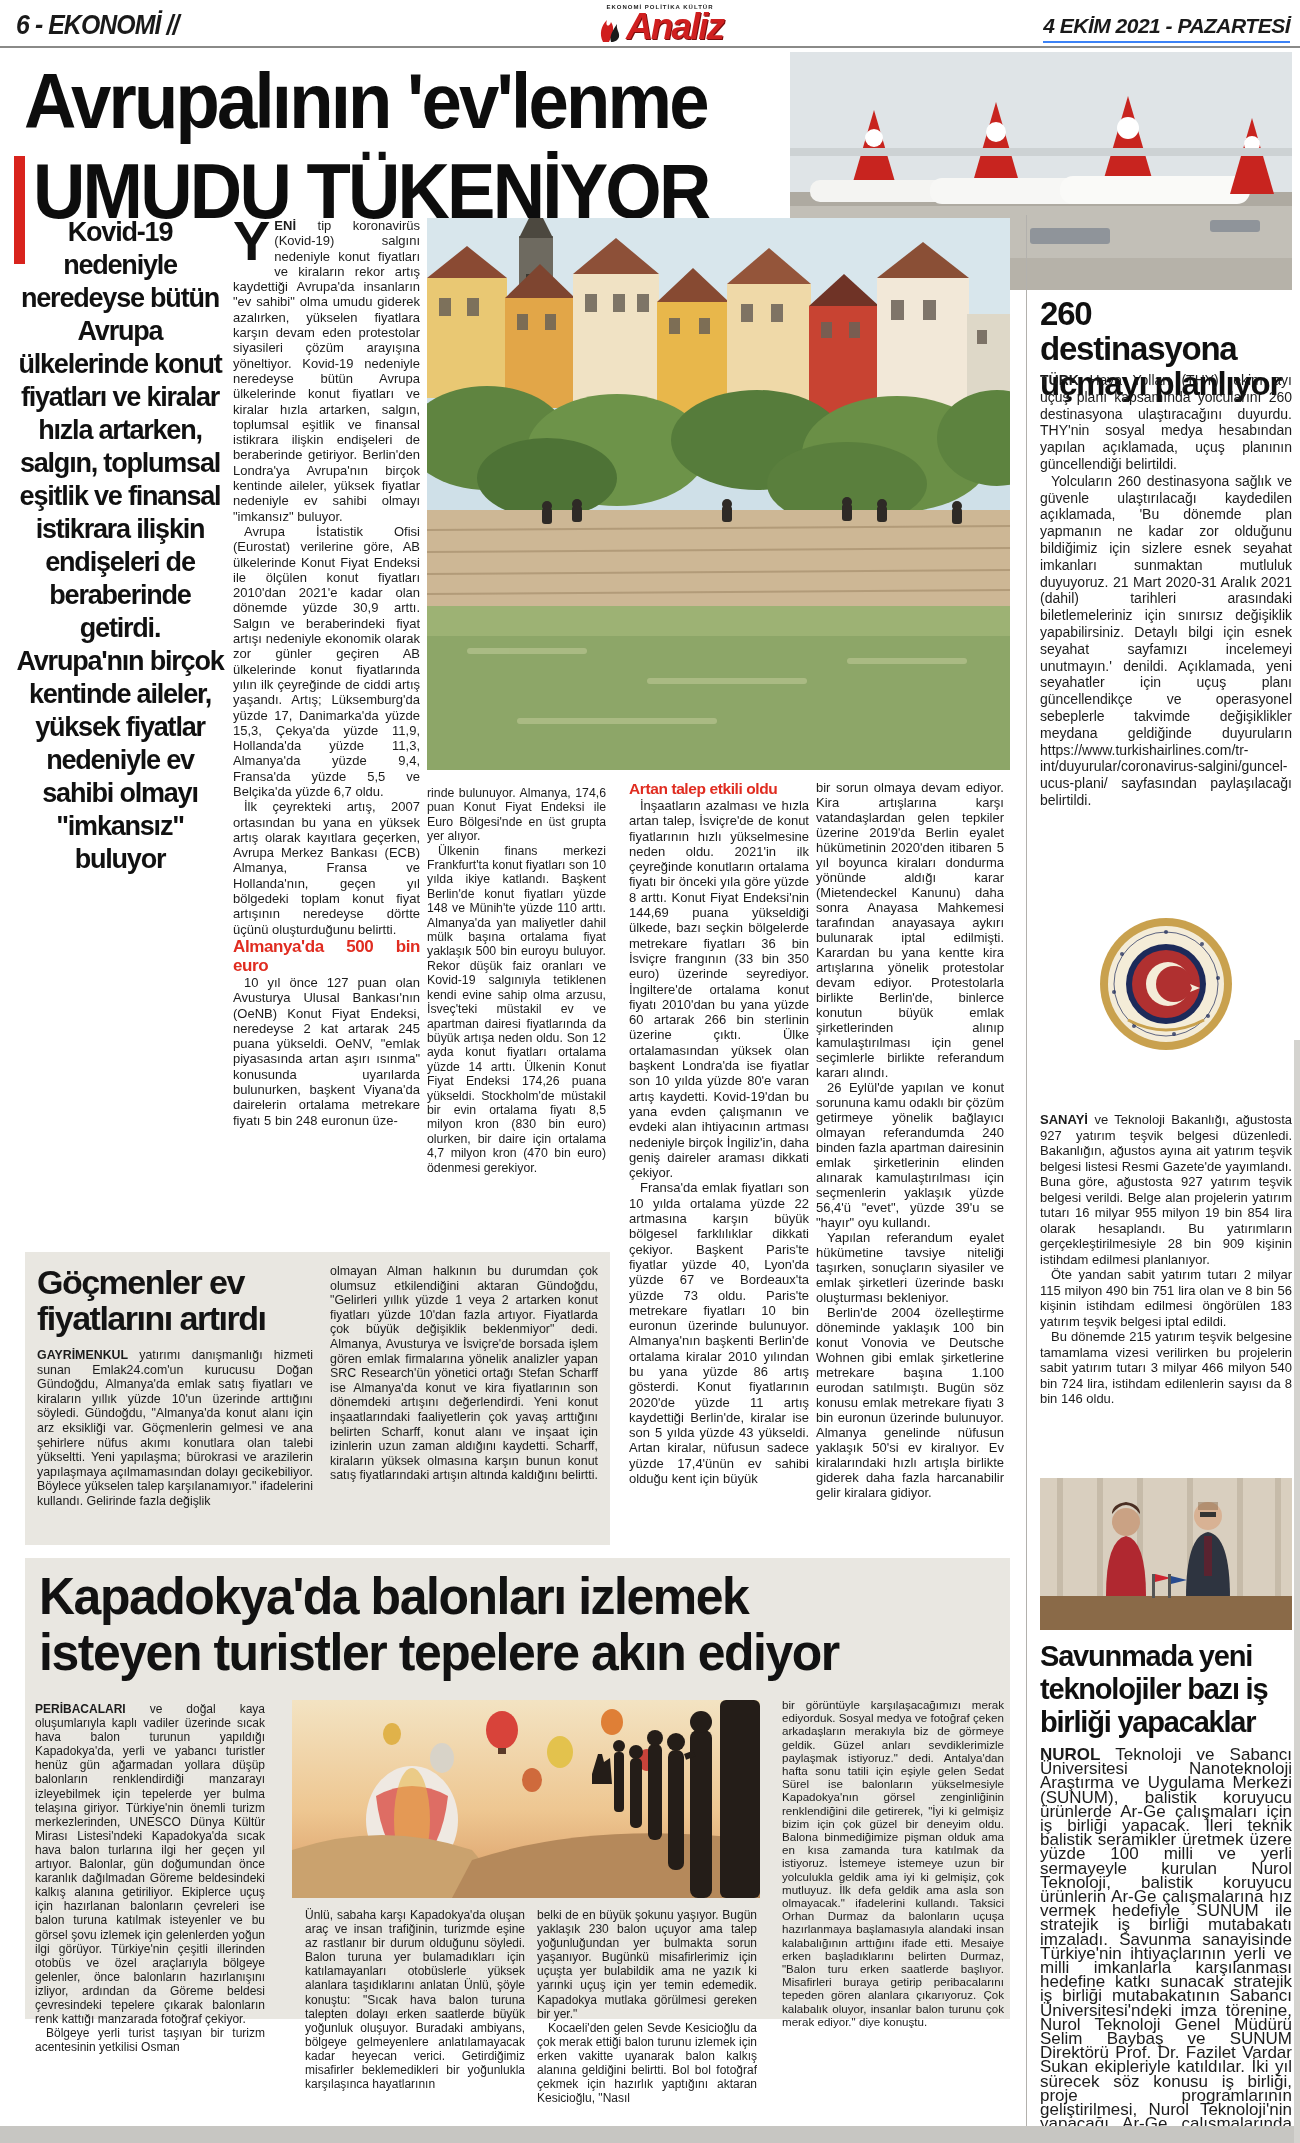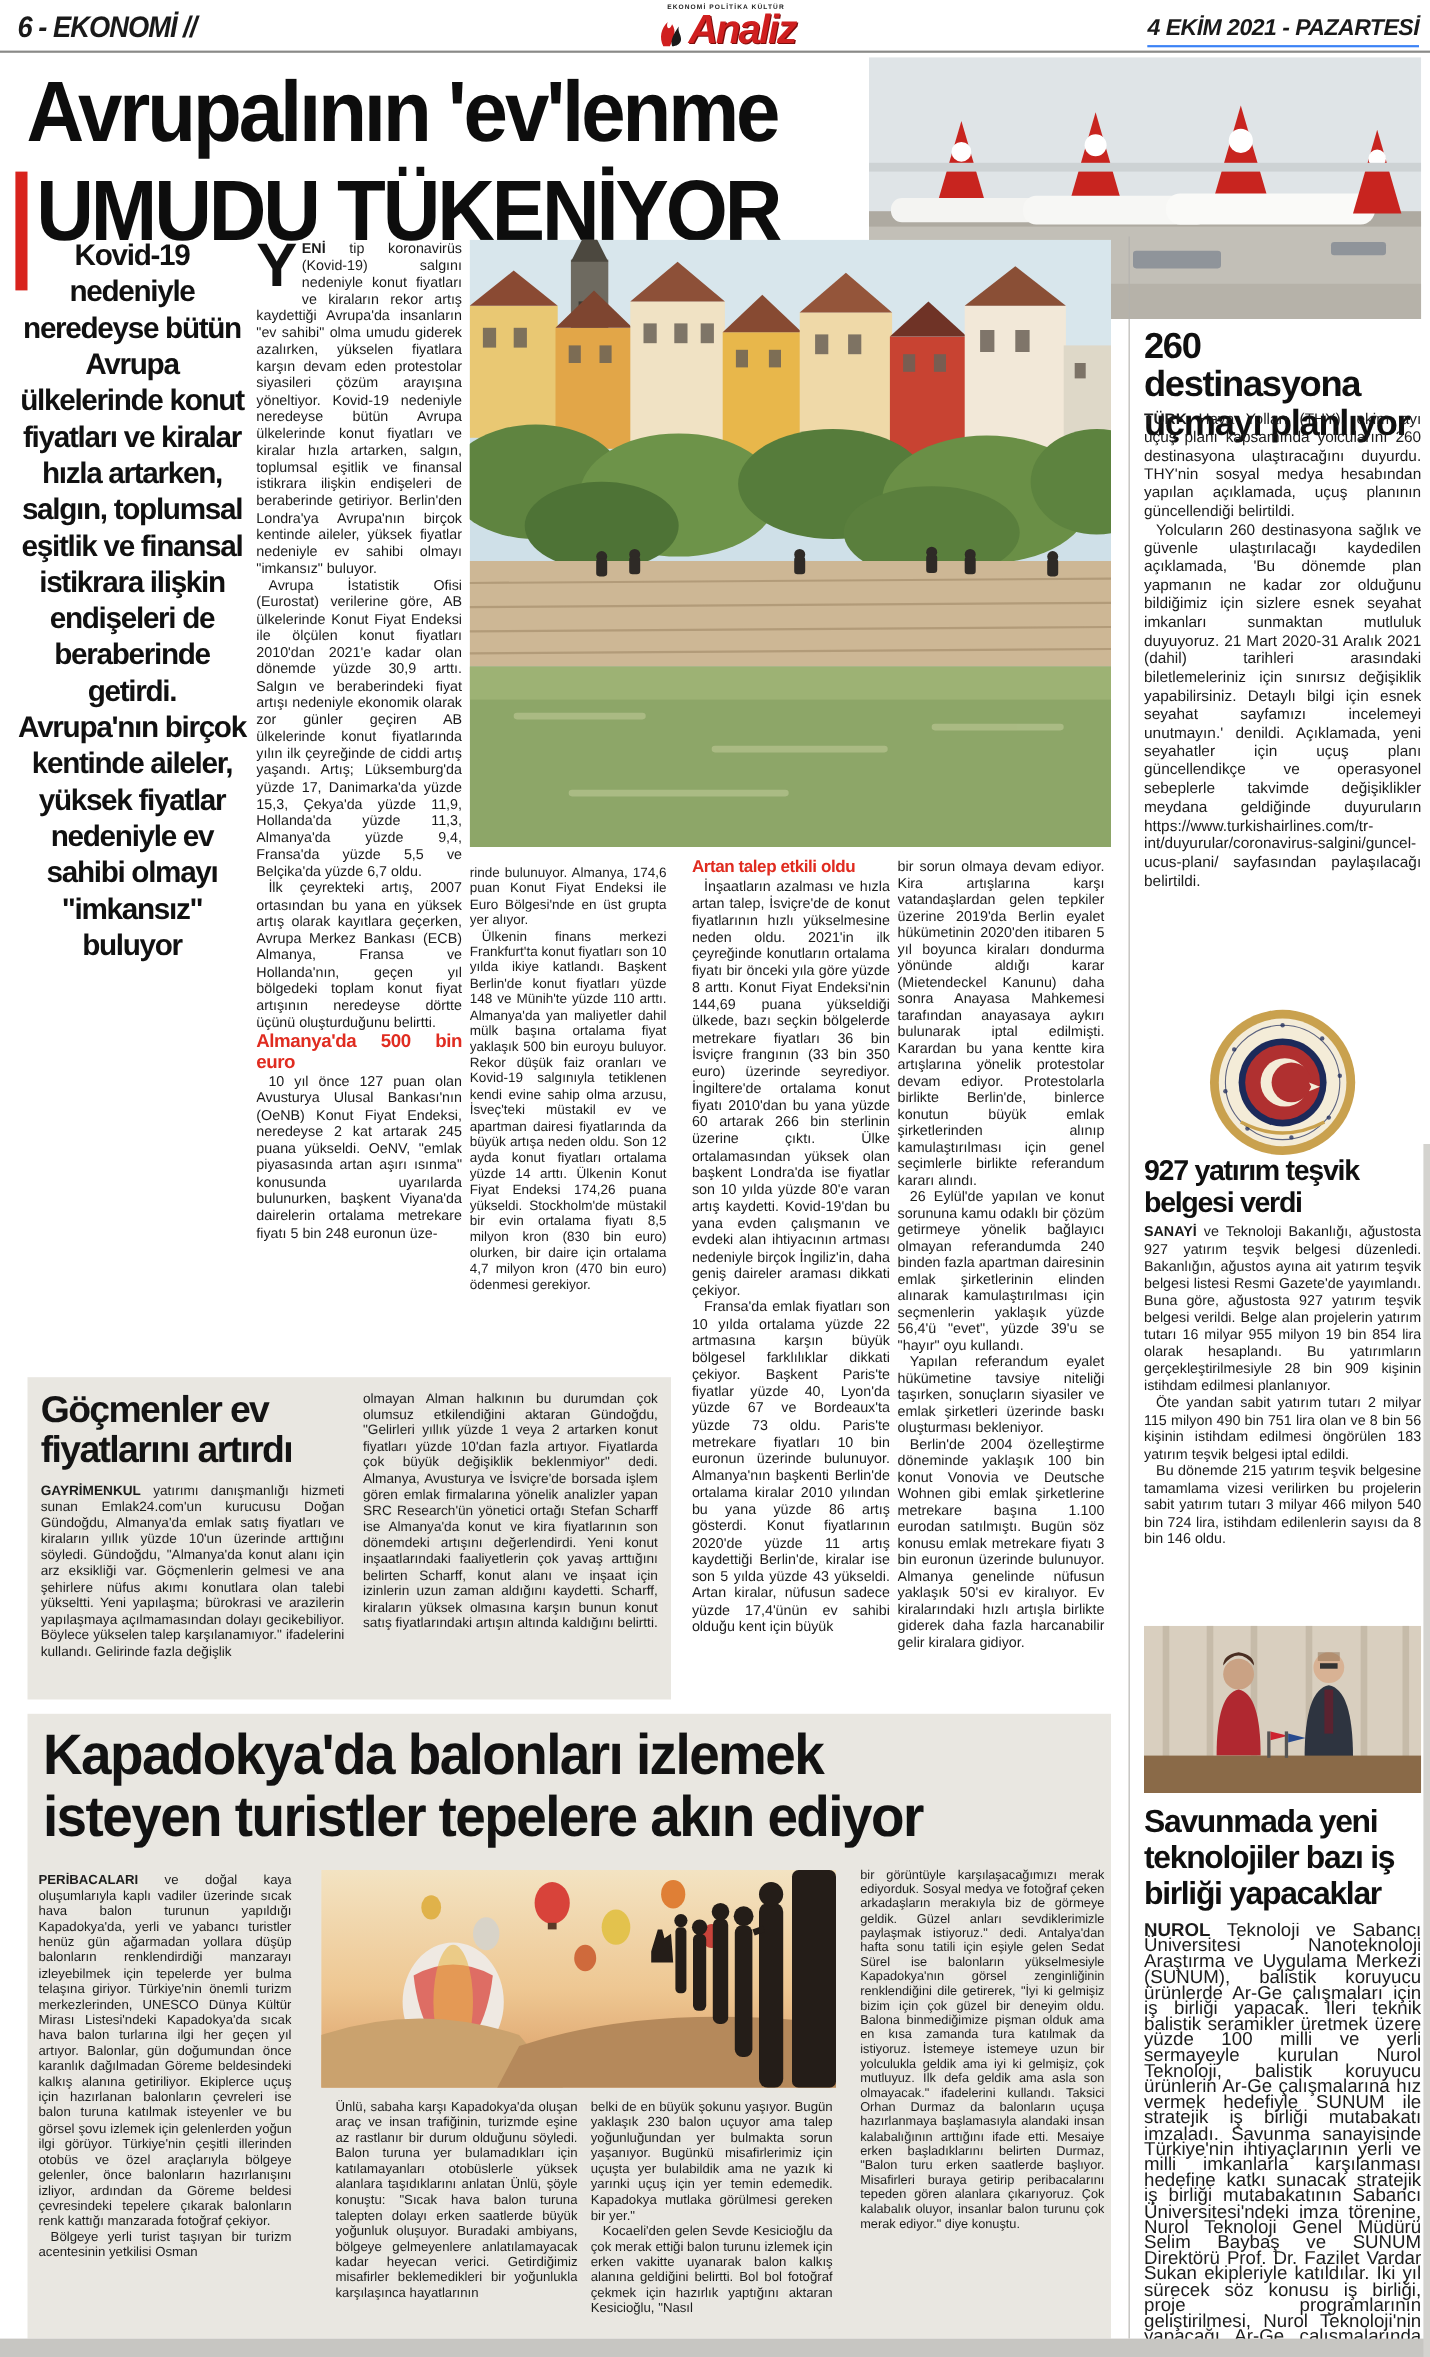--- a/index.html
+++ b/index.html
@@ -233,21 +233,21 @@
       <div>fiyatlarını artırdı</div>
     </div>
     <div class="abs bt mig-col" style="left:12px;top:96px;width:276px;height:186px;">
       <p><b class="lead">GAYRİMENKUL</b> <span>yatırımı danışmanlığı hizmeti sunan Emlak24.com'un kurucusu Doğan Gündoğdu, Almanya'da emlak satış fiyatları ve kiraların yıllık yüzde 10'un üzerinde arttığını söyledi. Gündoğdu, "Almanya'da konut alanı için arz eksikliği var. Göçmenlerin gelmesi ve ana şehirlere nüfus akımı konutlara olan talebi yükseltti. Yeni yapılaşma; bürokrasi ve arazilerin yapılaşmaya açılmamasından dolayı gecikebiliyor. Böylece yükselen talep karşılanamıyor." ifadelerini kullandı. Gelirinde fazla değişlik</span></p>
     </div>
     <div class="abs bt mig-col" style="left:305px;top:12px;width:268px;height:270px;">
       <p>olmayan Alman halkının bu durumdan çok olumsuz etkilendiğini aktaran Gündoğdu, "Gelirleri yıllık yüzde 1 veya 2 artarken konut fiyatları yüzde 10'dan fazla artıyor. Fiyatlarda çok büyük değişiklik beklenmiyor" dedi. Almanya, Avusturya ve İsviçre'de borsada işlem gören emlak firmalarına yönelik analizler yapan SRC Research'ün yönetici ortağı Stefan Scharff ise Almanya'da konut ve kira fiyatlarının son dönemdeki artışını değerlendirdi. Yeni konut inşaatlarındaki faaliyetlerin çok yavaş arttığını belirten Scharff, konut alanı ve inşaat için izinlerin uzun zaman aldığını kaydetti. Scharff, kiraların yüksek olmasına karşın bunun konut satış fiyatlarındaki artışın altında kaldığını belirtti.</p>
     </div>
   </div>
 
-  <div class="abs gbox" style="left:25px;top:1558px;width:985px;height:568px;">
+  <div class="abs gbox" style="left:25px;top:1558px;width:985px;height:461px;">
     <div class="abs cap-head" style="left:14px;top:10px;">Kapadokya'da balonları izlemek</div>
     <div class="abs cap-head" style="left:14px;top:66px;">isteyen turistler tepelere akın ediyor</div>
 
     <div class="abs bt kcol" style="left:10px;top:144px;width:230px;height:416px;">
       <p><b class="lead">PERİBACALARI</b> <span>ve doğal kaya oluşumlarıyla kaplı vadiler üzerinde sıcak hava balon turunun yapıldığı Kapadokya'da, yerli ve yabancı turistler henüz gün ağarmadan yollara düşüp balonların renklendirdiği manzarayı izleyebilmek için tepelerde yer bulma telaşına giriyor. Türkiye'nin önemli turizm merkezlerinden, UNESCO Dünya Kültür Mirası Listesi'ndeki Kapadokya'da sıcak hava balon turlarına ilgi her geçen yıl artıyor. Balonlar, gün doğumundan önce karanlık dağılmadan Göreme beldesindeki kalkış alanına getiriliyor. Ekiplerce uçuş için hazırlanan balonların çevreleri ise balon turuna katılmak isteyenler ve bu görsel şovu izlemek için gelenlerden yoğun ilgi görüyor. Türkiye'nin çeşitli illerinden otobüs ve özel araçlarıyla bölgeye gelenler, önce balonların hazırlanışını izliyor, ardından da Göreme beldesi çevresindeki tepelere çıkarak balonların renk kattığı manzarada fotoğraf çekiyor.</span></p>
       <p class="ind">Bölgeye yerli turist taşıyan bir turizm acentesinin yetkilisi Osman</p>
     </div>
 
     <div class="abs" style="left:267px;top:142px;width:468px;height:198px;">
       <svg width="468" height="198" viewBox="0 0 468 198">
@@ -335,21 +335,20 @@
       <circle cx="68" cy="68" r="34" fill="#b03030"></circle>
       <circle cx="70" cy="68" r="22" fill="#f4ecd8"></circle>
       <circle cx="76" cy="68" r="18" fill="#b03030"></circle>
       <path d="M92 68 l10 4 -10 4 2 -4 Z" fill="#f4ecd8"></path>
       <g stroke="#c9a14e" stroke-width="3" fill="none">
         <path d="M30 104 Q68 124 106 104"></path>
       </g>
     </svg>
   </div>
 
-  <div class="abs rail-hl" style="top:1050px;font-size:26px;line-height:29px;">927 yatırım teşvik belgesi verdi</div>
   <div class="abs bt rail-bt inc-b" style="top:1112px;height:358px;">
     <p><b class="lead">SANAYİ</b> <span>ve Teknoloji Bakanlığı, ağustosta 927 yatırım teşvik belgesi düzenledi. Bakanlığın, ağustos ayına ait yatırım teşvik belgesi listesi Resmi Gazete'de yayımlandı. Buna göre, ağustosta 927 yatırım teşvik belgesi verildi. Belge alan projelerin yatırım tutarı 16 milyar 955 milyon 19 bin 854 lira olarak hesaplandı. Bu yatırımların gerçekleştirilmesiyle 28 bin 909 kişinin istihdam edilmesi planlanıyor.</span></p>
     <p class="ind">Öte yandan sabit yatırım tutarı 2 milyar 115 milyon 490 bin 751 lira olan ve 8 bin 56 kişinin istihdam edilmesi öngörülen 183 yatırım teşvik belgesi iptal edildi.</p>
     <p class="ind">Bu dönemde 215 yatırım teşvik belgesine tamamlama vizesi verilirken bu projelerin sabit yatırım tutarı 3 milyar 466 milyon 540 bin 724 lira, istihdam edilenlerin sayısı da 8 bin 146 oldu.</p>
   </div>
 
   <div class="abs" style="left:1040px;top:1478px;width:252px;height:152px;">
     <svg width="252" height="152" viewBox="0 0 252 152">
       <rect width="252" height="152" fill="#d9cfbf"></rect>
       <g stroke="#c6bba9" stroke-width="6">

